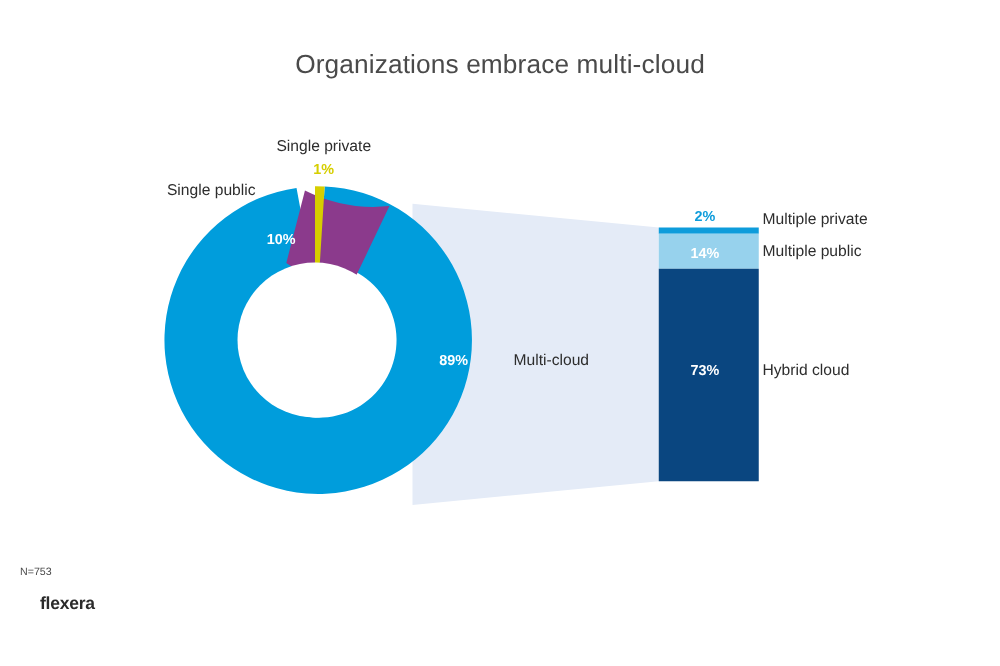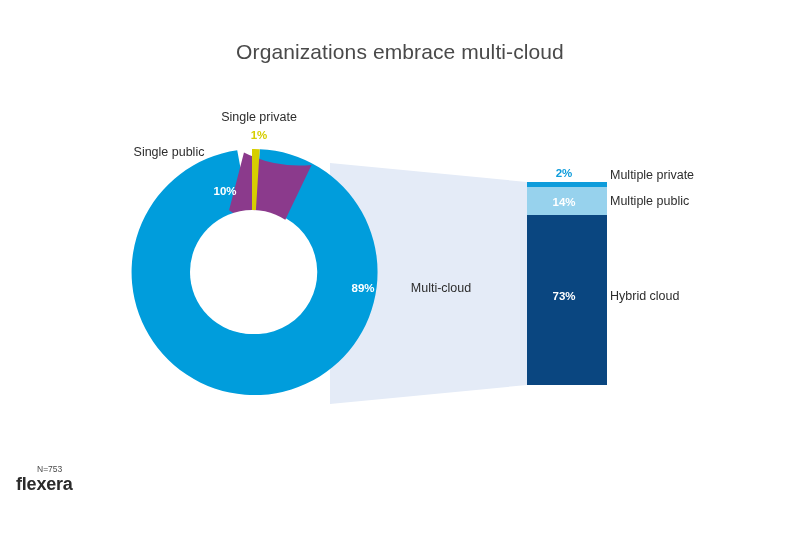--- a/index.html
+++ b/index.html
@@ -49,27 +49,27 @@
     font-size: 11.5px;
     font-weight: bold;
   }
   .footnote {
     position: absolute;
     left: 16px;
     font-size: 8.5px;
     color: #4a4a4a;
     line-height: 1.35;
   }
-  .footnote.n { top: 464px; margin-left: 21px; }
+  .footnote.n { top: 452px; }
   .footnote.src { top: 463px; }
   .brand {
     position: absolute;
-    left: 16px;
+    left: 32px;
     top: 474px;
-    font-size: 18px;
+    font-size: 14px;
     font-weight: bold;
     color: #2b2b2b;
     letter-spacing: -0.2px;
   }
 </style>
 </head>
 <body>
 
 <div id="stage">
 

